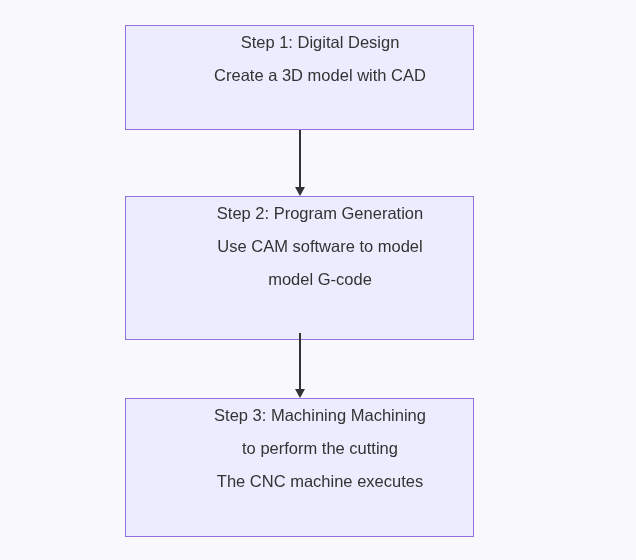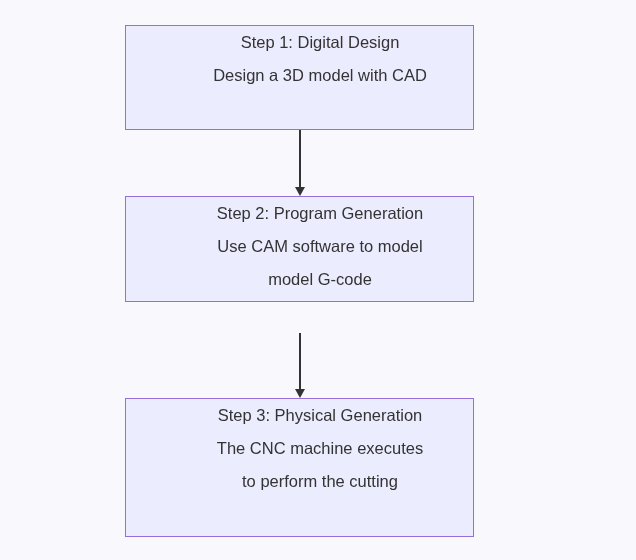--- a/index.html
+++ b/index.html
@@ -29,21 +29,21 @@
     overflow: hidden;
     padding-left: 41px;
   }
   .node .line {
     display: block;
     font-size: 16.5px;
     line-height: 33px;
     white-space: nowrap;
   }
   .node-1 { top: 25px;  height: 105px; }
-  .node-2 { top: 196px; height: 106px; }
+  .node-2 { top: 196px; height: 144px; }
   .node-3 { top: 398px; height: 139px; }
 
   .edge {
     position: absolute;
     left: 294px;           
     width: 11px;
     display: flex;
     flex-direction: column;
     align-items: center;
   }
@@ -62,38 +62,38 @@
     border-top-style: solid;
   }
 </style>
 </head>
 <body style="background: rgb(249, 248, 252);">
 
 <div class="canvas">
 
   <div class="node node-1" style="background: rgb(236, 236, 255); border-color: rgb(147, 112, 219); color: rgb(51, 51, 51);">
     <span class="line">Step 1: Digital Design</span>
-    <span class="line">Design a 3D model with CAD</span>
+    <span class="line">Create a 3D model with CAD</span>
   </div>
 
   <div class="edge edge-1">
     <div class="shaft" style="background: rgb(51, 51, 51);"></div>
     <div class="head" style="border-top-color: rgb(51, 51, 51);"></div>
   </div>
 
   <div class="node node-2" style="background: rgb(236, 236, 255); border-color: rgb(147, 112, 219); color: rgb(51, 51, 51);">
     <span class="line">Step 2: Program Generation</span>
     <span class="line">Use CAM software to model</span>
     <span class="line">model G-code</span>
   </div>
 
   <div class="edge edge-2">
     <div class="shaft" style="background: rgb(51, 51, 51);"></div>
     <div class="head" style="border-top-color: rgb(51, 51, 51);"></div>
   </div>
 
   <div class="node node-3" style="background: rgb(236, 236, 255); border-color: rgb(147, 112, 219); color: rgb(51, 51, 51);">
-    <span class="line">Step 3: Physical Generation</span>
+    <span class="line">Step 3: Machining Machining</span>
+    <span class="line">to perform the cutting</span>
     <span class="line">The CNC machine executes</span>
-    <span class="line">to perform the cutting</span>
   </div>
 
 </div>
 
 </body></html>

